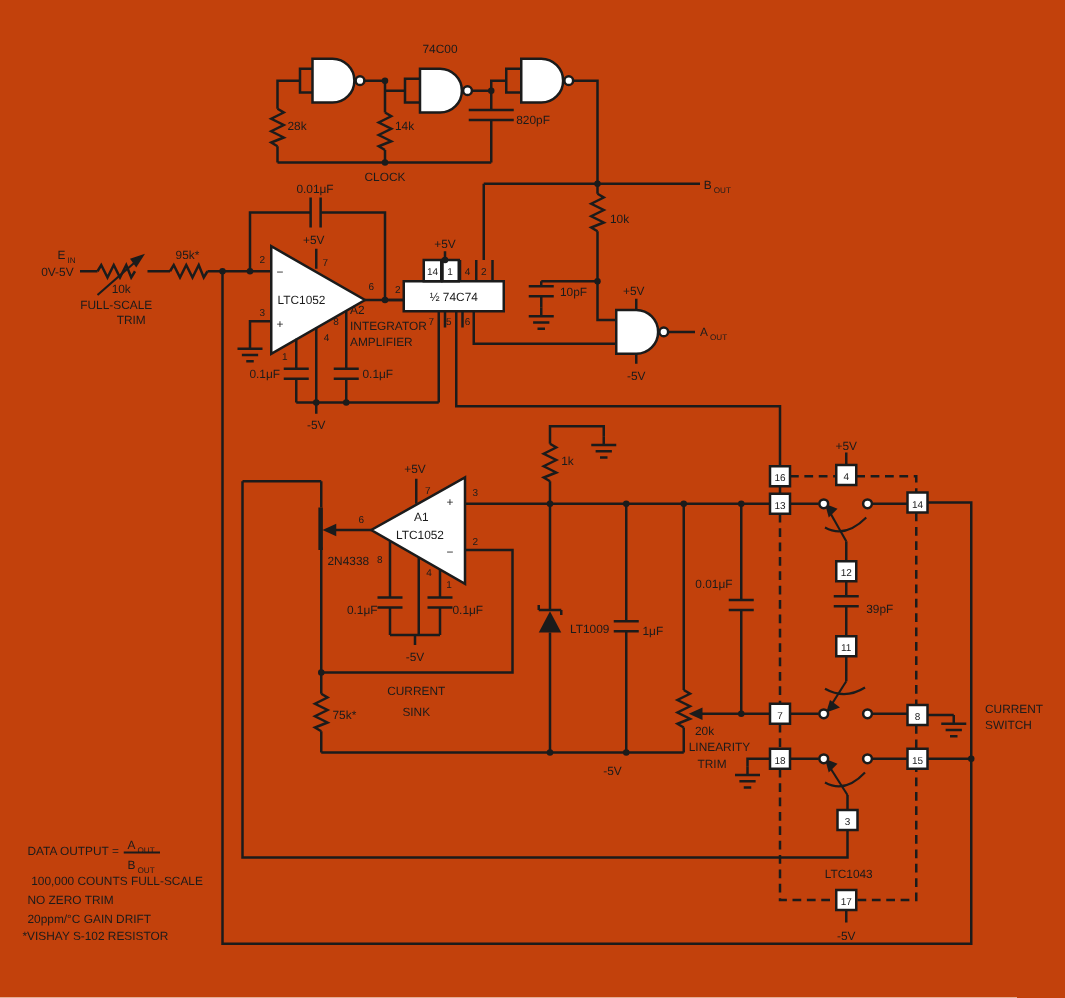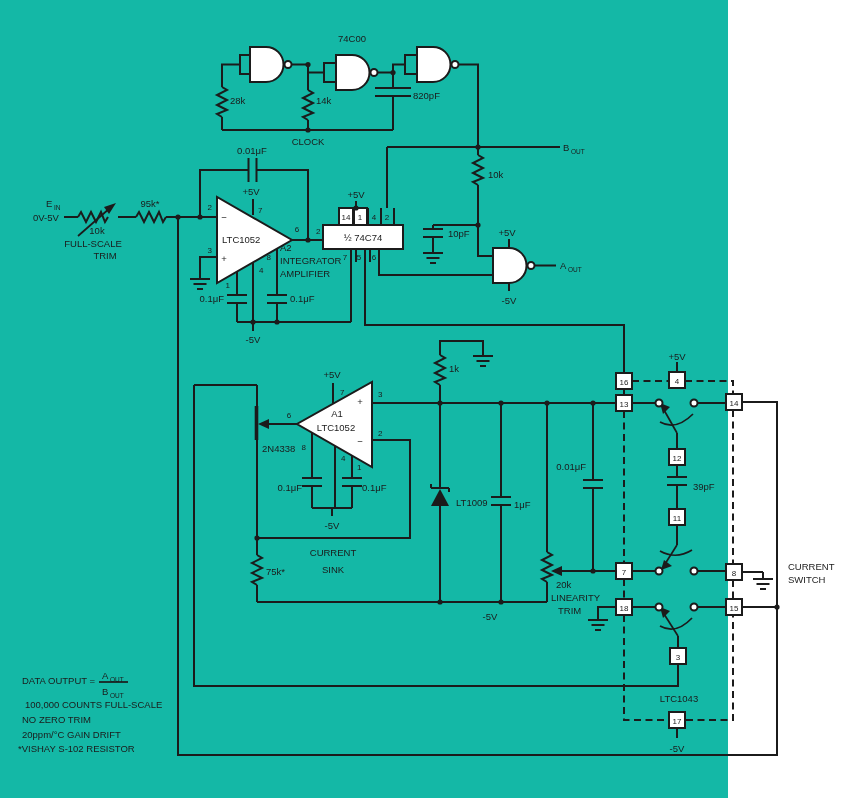--- a/index.html
+++ b/index.html
@@ -1,16 +1,16 @@
 <!DOCTYPE html>
 <html><head>
 <meta charset="utf-8">
 <style>
   html,body{margin:0;padding:0;background:#ffffff;}
-  .page{position:relative;width:728px;height:798px;background:#14b8a6;font-family:"Liberation Sans",sans-serif;}
+  .page{position:relative;width:852px;height:798px;background:#c2410c;font-family:"Liberation Sans",sans-serif;}
   svg{position:absolute;left:0;top:0;}
   .w{fill:none;stroke:#1b1b1b;stroke-width:2;}
   .thin{fill:none;stroke:#1b1b1b;stroke-width:1.7;}
   .dash{fill:none;stroke:#1b1b1b;stroke-width:2;stroke-dasharray:7 4.5;}
   .sym{fill:#ffffff;stroke:#1b1b1b;stroke-width:2;}
   .dot{fill:#1b1b1b;stroke:none;}
   .ah{fill:#1b1b1b;stroke:none;}
   text{fill:#1b1b1b;font-family:"Liberation Sans",sans-serif;font-size:9.5px;}
   .pin{font-size:8px;}
   .sub{font-size:6.5px;}

